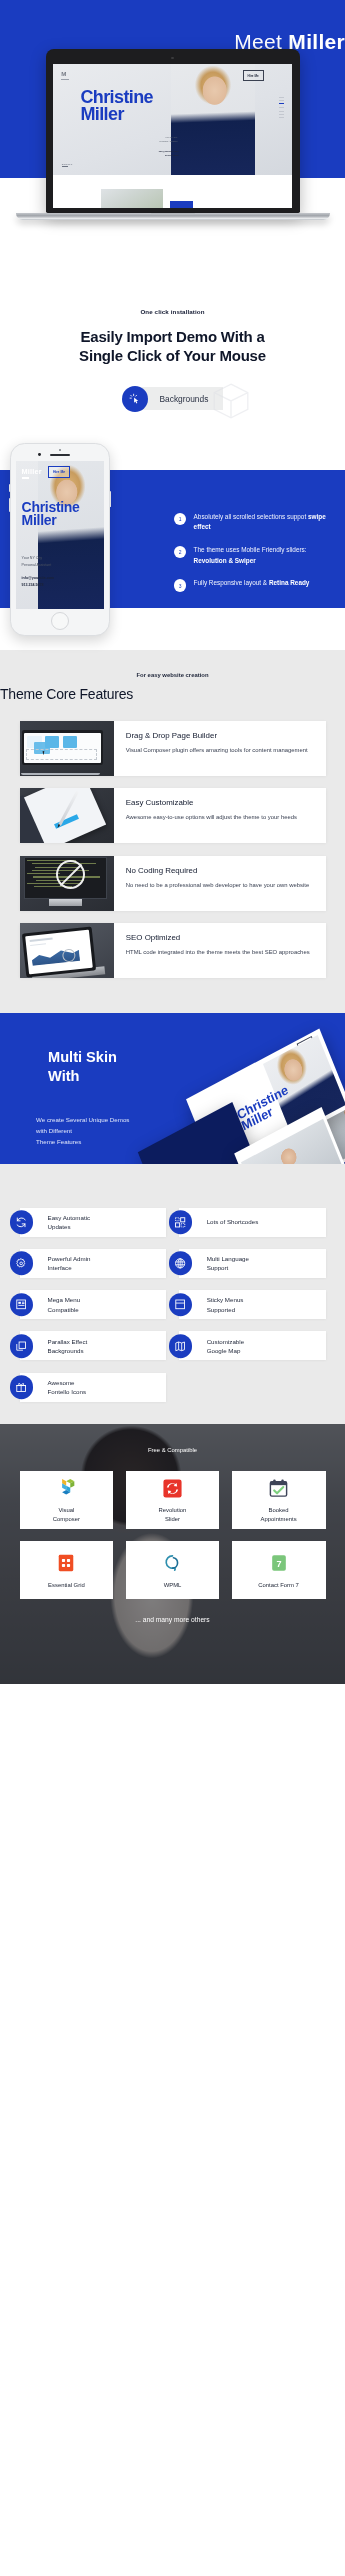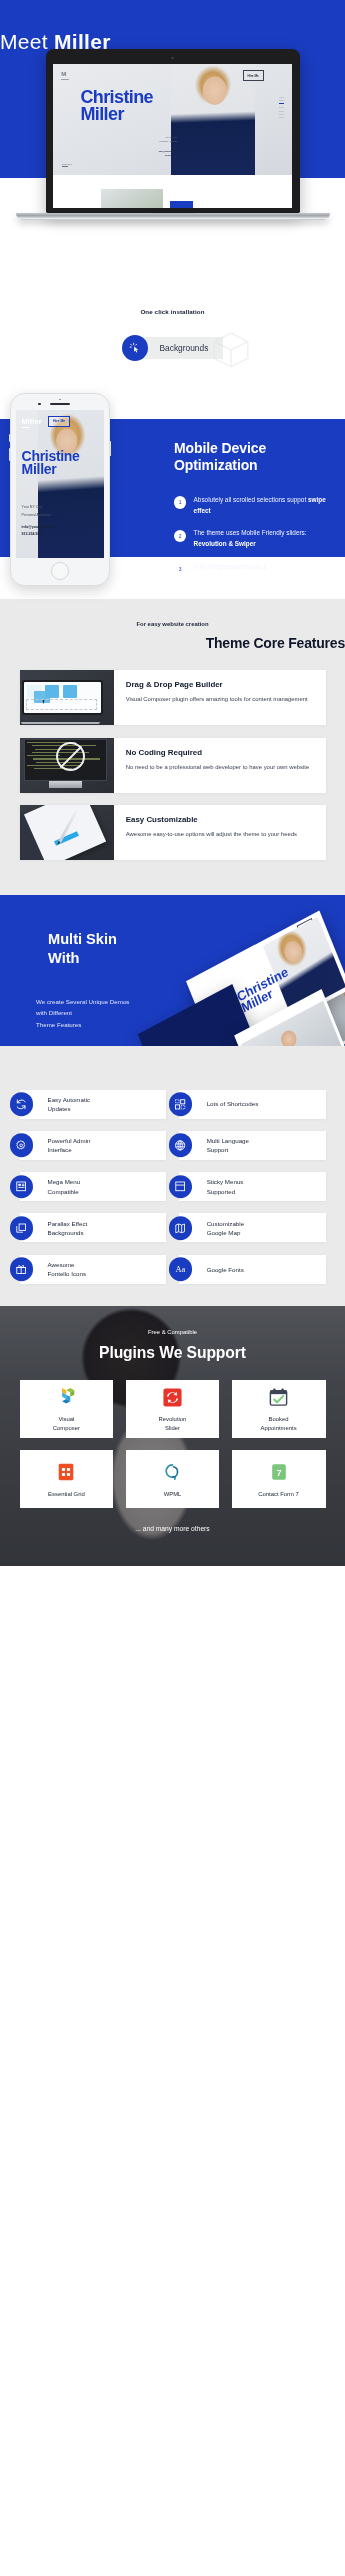--- a/index.html
+++ b/index.html
@@ -13,21 +13,21 @@
   .page { width: 345px; position: relative; }
 
   
   .hero {
     background: #1a3cc0;
     padding-top: 30px;
     position: relative;
     height: 279px;
   }
   .hero-title {
-    text-align: left;
+    text-align: right;
     color: #fff;
     font-size: 21px;
     font-weight: 300;
     letter-spacing: 0.3px;
     line-height: 1.1;
   }
   .hero-title b { font-weight: 700; }
   .hero-sub {
     text-align: center;
     color: #e2e8f8;
@@ -196,31 +196,31 @@
     background: #fff; color: #1a3cc0; font-size: 5px; font-weight: 400;
     display: flex; align-items: center; justify-content: center; margin-right: 7.3px; margin-top: 1.1px;
   }
   .mtxt { color: #f2f5fd; font-size: 6.4px; line-height: 1.68; }
   .mtxt b { font-weight: 700; color: #fff; }
 
   
   .core { background: #eaeaea; padding: 22.4px 0 22.4px; }
   .sec-eyebrow { text-align: center; font-size: 5.9px; font-weight: 700; color: #1d2438; }
   .sec-h {
-    text-align: right; font-size: 14px; font-weight: 700; color: #0f1629;
+    text-align: left; font-size: 14px; font-weight: 400; color: #0f1629;
     margin-top: 7.9px; letter-spacing: -0.2px;
   }
   .core-list { margin-top: 19px; }
   .fcard {
     display: flex; width: 306px; margin: 0 auto 12.3px;
     background: #fff; box-shadow: 0 1.1px 3.4px rgba(0,0,0,.07);
   }
   .fcard-img { flex: 0 0 94px; height: 55px; position: relative; overflow: hidden; background: #33363d; }
   .fcard-body { padding: 10px 11.2px 0 12.3px; }
-  .fcard-title { font-size: 7.9px; font-weight: 700; color: #121a2e; }
+  .fcard-title { font-size: 7.9px; font-weight: 400; color: #121a2e; }
   .fcard-desc { font-size: 5.9px; color: #3a4152; line-height: 1.72; margin-top: 5px; }
 
   
   .art1 { position:absolute; inset:0; background: linear-gradient(145deg,#3b3f47,#2b2e34); }
   .art1 .lap { position:absolute; left:2.2px; top:9.5px; width:81px; height:35px; background:#1b1d21; border-radius:2.2px; padding:2.2px;}
   .art1 .scr { width:100%; height:100%; background:#fbfcfd; border-radius:1.1px; position:relative; overflow:hidden;}
   .art1 .tile { position:absolute; background:#5bb7e8; border-radius:1.1px; }
   .art1 .dash { position:absolute; left:2.2px; bottom:2.8px; right:3.4px; height:11.2px; border:0.6px dashed #c3c9d0;}
   .art1 .cur { position:absolute; left:19px; top:18px; width:0;height:0;border-left:2.8px solid #23262b; border-bottom:4.5px solid transparent; transform: rotate(-18deg);}
   .art1 .bar { position:absolute; left:1.1px; bottom:1.1px; width:79px; height:2.2px; background:#aeb3ba; border-radius:0 0 2.2px 2.2px;}
@@ -384,20 +384,24 @@
         </div>
       </div>
       <div class="laptop-base">
         <div class="laptop-notch"></div>
       </div>
     </div>
   </section>
 
   <section class="install">
     <div class="eyebrow">One click installation</div>
+    <h2 class="h2">
+      <span>Easily Import Demo With a</span><br>
+      <span>Single Click of Your Mouse</span>
+    </h2>
     <div class="install-btn-wrap">
       <div class="install-circle">
         <svg viewBox="0 0 24 24" width="12.3" height="12.3" fill="none" stroke="#fff" stroke-width="1.7" stroke-linecap="round">
           <path d="M10 9 L10 19 L12.6 16.6 L14.4 20.4 L16.3 19.5 L14.5 15.8 L18 15.6 Z" fill="#fff" stroke="none"></path>
           <path d="M9 5 L9 2.3M5.2 6.3 L3.4 4.4M13 6.2 L14.8 4.4M4.6 10 L2 10"></path>
         </svg>
       </div>
       <div class="install-box">Backgrounds</div>
       <svg class="box-watermark" viewBox="0 0 60 60">
         <g stroke="#dfe1e6" stroke-width="2" fill="none">
@@ -435,24 +439,20 @@
         </div>
         <div class="ph-meta2">
           <div>info@yoursite.com</div>
           <div>913.234.5678</div>
         </div>
       </div>
       <div class="ph-home"></div>
     </div>
 
     <div class="mobile-text">
-      <h2 class="mobile-h">
-        <span>Mobile Device</span><br>
-        <span>Optimization</span>
-      </h2>
       <div class="mlist">
         <div class="mrow">
           <div class="mnum">1</div>
           <div class="mtxt"><span>Absolutely all scrolled selections suppot </span><b>swipe effect</b></div>
         </div>
         <div class="mrow">
           <div class="mnum">2</div>
           <div class="mtxt"><span>The theme uses Mobile Friendly sliders: </span><b>Revolution &amp; Swiper</b></div>
         </div>
         <div class="mrow">
@@ -480,20 +480,35 @@
               <div class="dash"></div>
               <div class="cur"></div>
             </div>
               </div>
             <div class="bar"></div>
           </div>
         </div>
         <div class="fcard-body">
           <div class="fcard-title">Drag &amp; Drop Page Builder</div>
           <div class="fcard-desc">Visual Composer plugin offers amazing tools for content management</div>
+        </div>
+      </div>
+
+      <div class="fcard">
+        <div class="fcard-img">
+          <div class="art2">
+            <div class="tab"></div>
+              <div class="nav"></div>
+            <div class="acc"></div>
+              <div class="pen"></div>
+          </div>
+        </div>
+        <div class="fcard-body">
+          <div class="fcard-title">Easy Customizable</div>
+          <div class="fcard-desc">Awesome easy-to-use options will adjust the theme to your heeds</div>
         </div>
       </div>
 
       <div class="fcard">
         <div class="fcard-img">
           <div class="art3">
             <div class="mon"></div>
             <div class="code">
               <i style="width:60%"></i>
                 <i style="width:78%;margin-left:4.5px"></i>
@@ -510,33 +525,37 @@
           </div>
         </div>
         <div class="fcard-body">
           <div class="fcard-title">No Coding Required</div>
           <div class="fcard-desc">No need to be a professional web developer to have your own website</div>
         </div>
       </div>
 
       <div class="fcard">
         <div class="fcard-img">
-          <div class="art2">
-            <div class="tab"></div>
-              <div class="nav"></div>
-            <div class="acc"></div>
-              <div class="pen"></div>
+          <div class="art4">
+            <div class="kb"></div>
+            <div class="pad">
+                <div class="padscr">
+              <div class="line"></div>
+                  <div class="line2"></div>
+              <div class="wave"></div>
+                  <div class="mag"></div>
+            </div>
+              </div>
           </div>
         </div>
         <div class="fcard-body">
-          <div class="fcard-title">Easy Customizable</div>
-          <div class="fcard-desc">Awesome easy-to-use options will adjust the theme to your heeds</div>
-        </div>
-      </div>
-
+          <div class="fcard-title">SEO Optimized</div>
+          <div class="fcard-desc">HTML code integrated into the theme meets the best SEO approaches</div>
+        </div>
+      </div>
 
     </div>
   </section>
 
   <section class="skin">
     <h2 class="skin-h">
       <span>Multi Skin</span><br>
       <span>With</span>
     </h2>
     <p class="skin-p">
@@ -675,38 +694,29 @@
               <rect x="3.5" y="8.5" width="17" height="11.5"></rect>
               <path d="M2.5 8.5h19M12 8.5V20"></path>
               <path d="M12 8.5c-2.5 0-5-1-5-3s3.5-1.3 5 3zM12 8.5c2.5 0 5-1 5-3s-3.5-1.3-5 3z"></path>
             </svg>
         </div>
         <div class="olabel">
           <span>Awesome</span><br><span>Fontello Icons</span>
         </div>
       </div>
 
-      <div class="ocard">
-        <div class="ocirc">
-          <span class="otxt-aa">Aa</span>
-        </div>
-        <div class="olabel">
-          <span>Google Fonts</span>
-        </div>
-      </div>
 
     </div>
   </section>
 
   <section class="plugins">
     <div class="plug-bg"></div>
     <div class="plug-veil"></div>
     <div class="plug-inner">
       <div class="plug-eyebrow">Free &amp; Compatible</div>
-      <h2 class="plug-h">Plugins We Support</h2>
       <div class="plug-grid">
 
         <div class="plug-card">
           <div class="plug-icon">
             <svg viewBox="0 0 44 44" width="22.4" height="22.4">
               <polygon points="14,4 22,8.5 22,17 14,12.5" fill="#f0b429"></polygon>
               <polygon points="30,4 38,8.5 30,12.5 22,8.5" fill="#9ac23a"></polygon>
               <polygon points="30,12.5 38,8.5 38,17 30,21" fill="#7eb338"></polygon>
               <polygon points="22,17 30,21 30,30 22,25.5" fill="#2aa3d8"></polygon>
               <polygon points="22,25.5 30,30 22,34.5 14,30" fill="#1a7fc1"></polygon>

